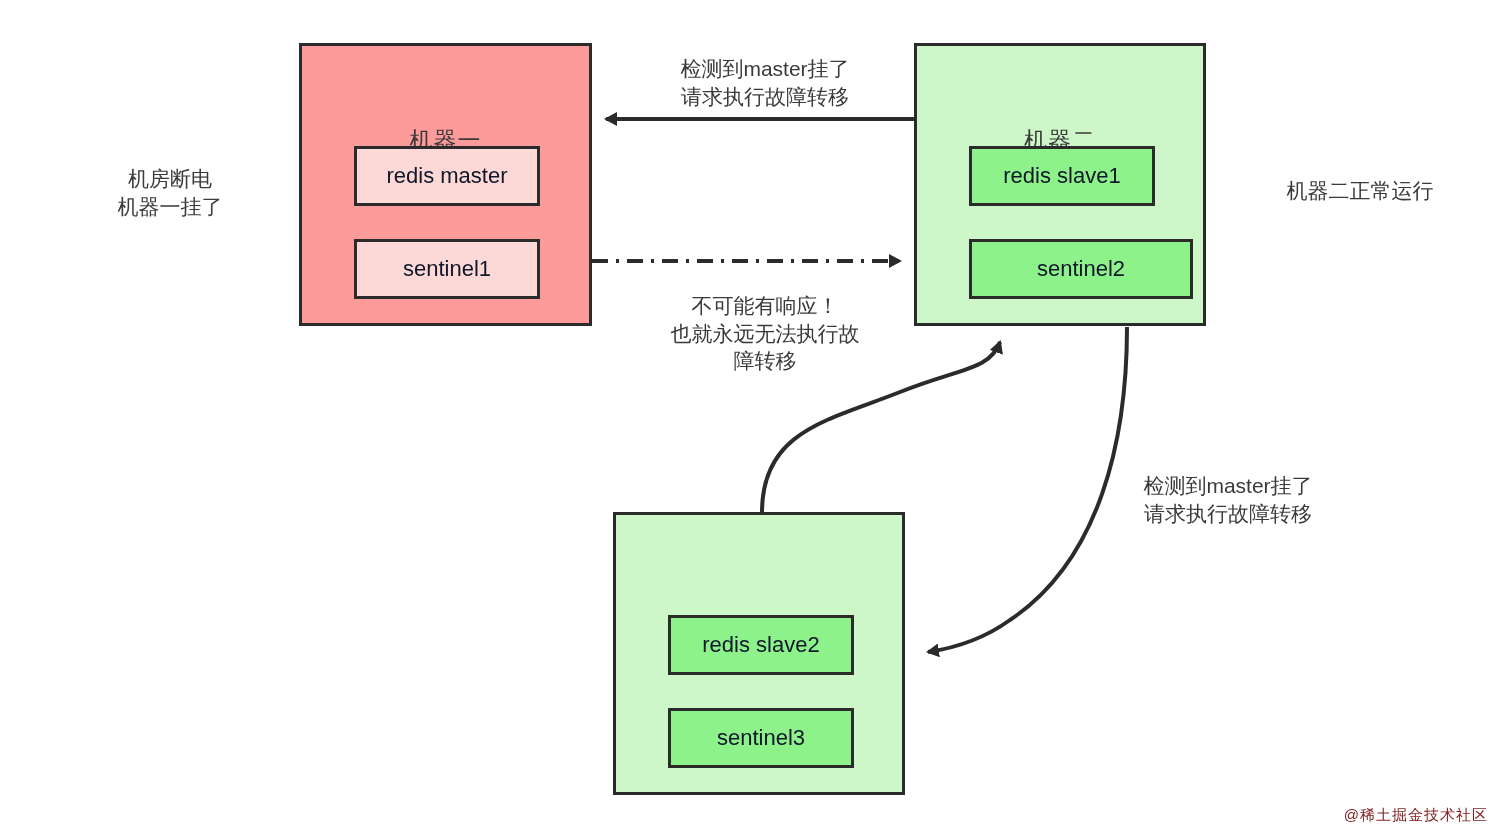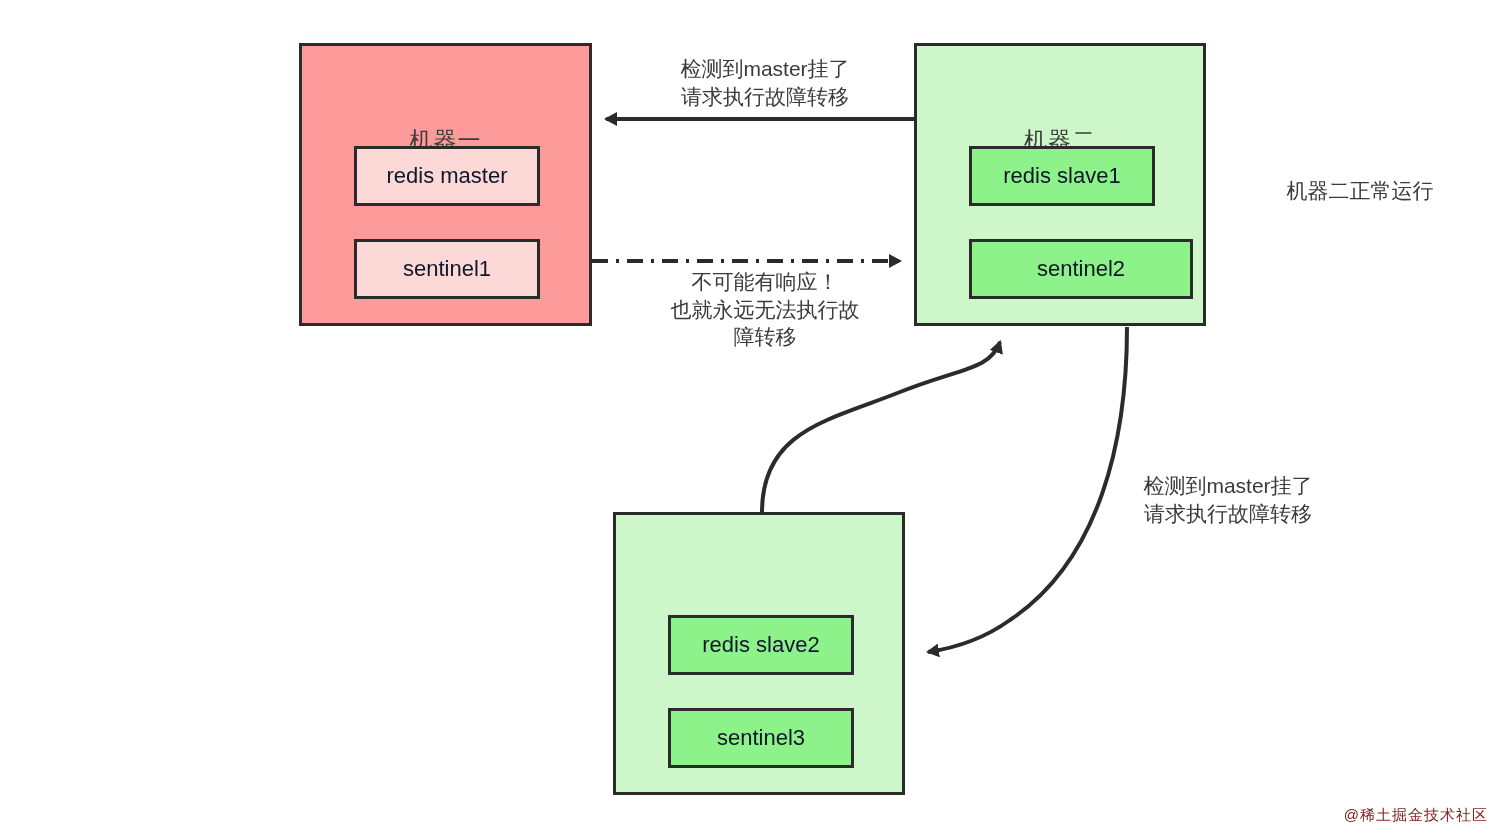--- a/index.html
+++ b/index.html
@@ -139,27 +139,29 @@
 
   <div class="machine green" style="left:613px; top:512px; width:292px; height:283px;">
     <div class="service mint" style="left:52px; top:100px; width:186px; height:60px;">
       <span>redis slave2</span>
     </div>
     <div class="service mint" style="left:52px; top:193px; width:186px; height:60px;">
       <span>sentinel3</span>
     </div>
   </div>
 
+  <div class="note" style="left:60px; top:165px; width:220px;">机房断电
+机器一挂了</div>
 
   <div class="note" style="left:1250px; top:177px; width:220px;">机器二正常运行</div>
 
   <div class="note" style="left:640px; top:55px; width:250px;">检测到master挂了
 请求执行故障转移</div>
 
-  <div class="note" style="left:640px; top:268px; width:250px;">不可能有响应！
+  <div class="note" style="left:640px; top:292px; width:250px;">不可能有响应！
 也就永远无法执行故
 障转移</div>
 
 
   <div class="note" style="left:1108px; top:472px; width:240px;">检测到master挂了
 请求执行故障转移</div>
 
   <div class="watermark">@稀土掘金技术社区</div>
 
 </div>

